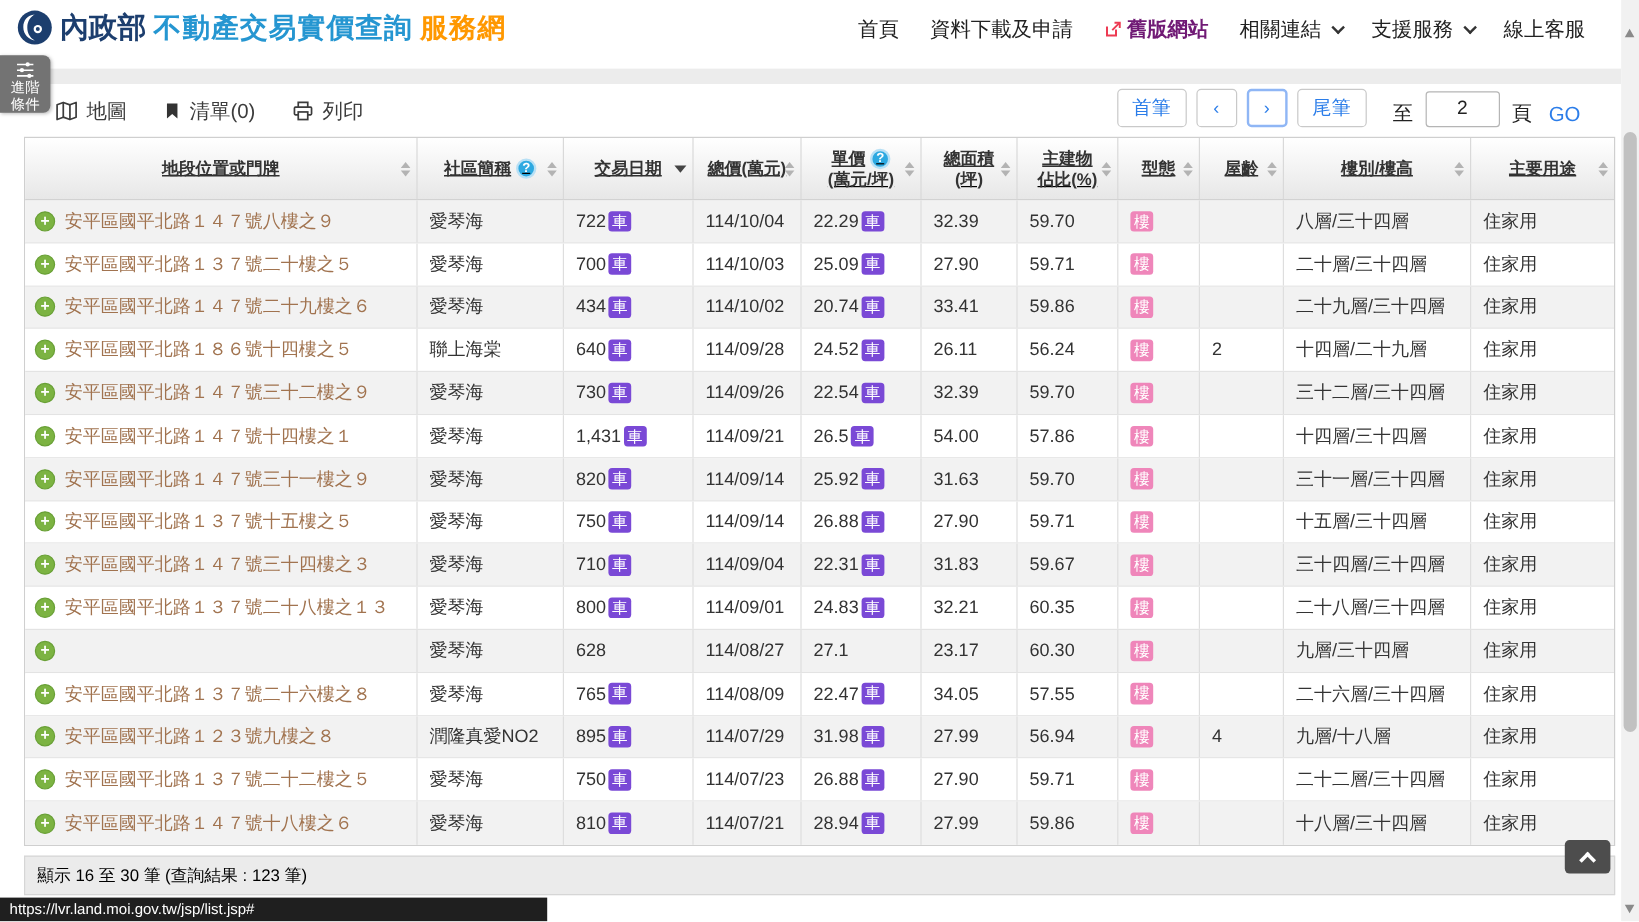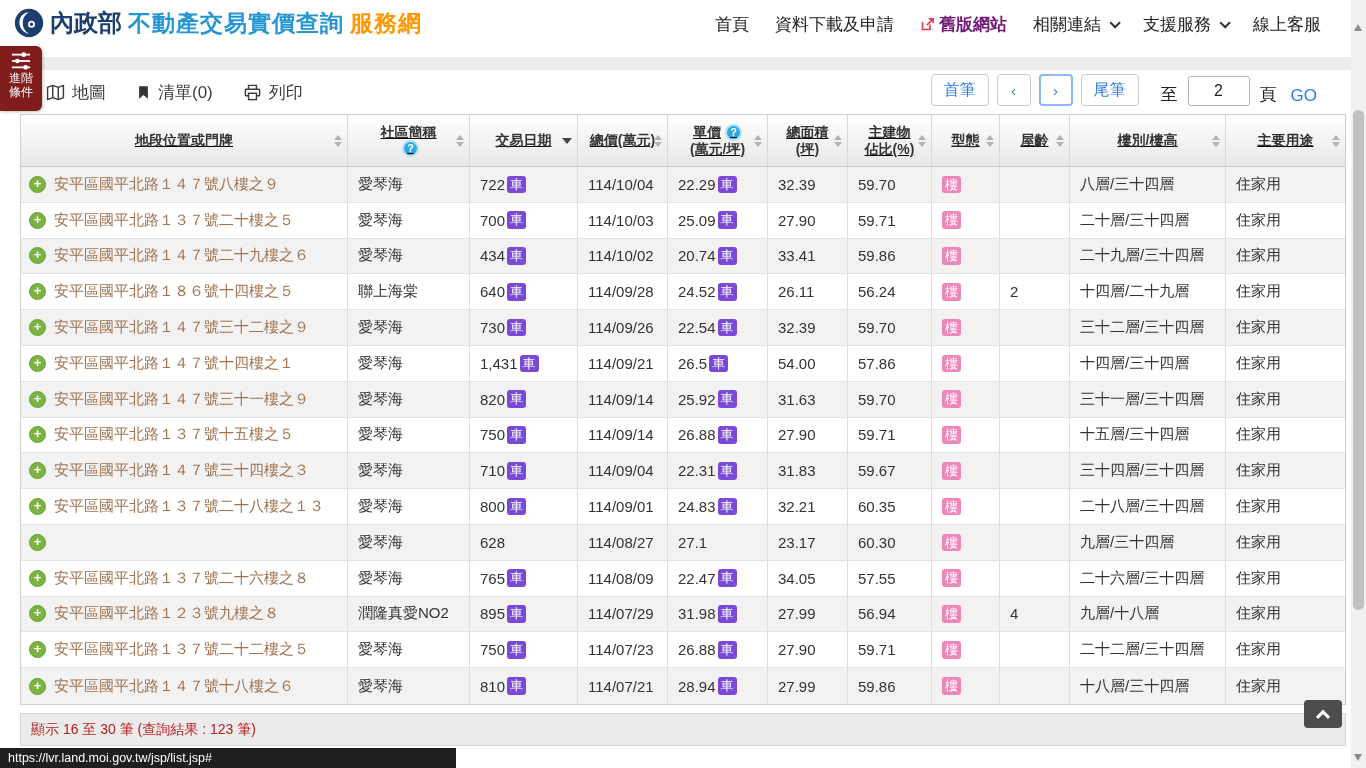--- a/index.html
+++ b/index.html
@@ -37,21 +37,21 @@
   .pg-btn { height:32px; background:#fff; border:1px solid #c9c9c9; border-radius:4px; color:#2b7de9; font-size:16px; display:flex; align-items:center; justify-content:center; cursor:pointer; margin-left:8px; }
   .pg-btn.word { width:58px; }
   .pg-btn.arrow { width:34px; font-size:15px; }
   .pg-btn.focused { border:2px solid #8fb6f5; }
   .pg-label { font-size:17px; color:#222; margin-left:22px; }
   .pg-label.suffix { margin-left:10px; }
   .pg-input { width:62px; height:30px; border:1px solid #b5b5b5; border-radius:3px; text-align:center; font-size:16px; color:#222; margin-left:10px; font-family:inherit; }
   .pg-go { font-size:17px; color:#2b7de9; margin-left:14px; background:none; border:none; cursor:pointer; font-family:inherit; }
 
   
-  .adv-tab { position:absolute; left:0; top:46px; width:42px; height:65px; background:#7f1d1d; border-radius:0 6px 6px 0; z-index:40; color:#fff; display:flex; flex-direction:column; align-items:center; padding-top:5px; cursor:pointer; box-shadow:1px 1px 3px rgba(0,0,0,.25); }
+  .adv-tab { position:absolute; left:0; top:46px; width:42px; height:48px; background:#737373; border-radius:0 6px 6px 0; z-index:40; color:#fff; display:flex; flex-direction:column; align-items:center; padding-top:5px; cursor:pointer; box-shadow:1px 1px 3px rgba(0,0,0,.25); }
   .adv-tab .txt { font-size:12px; line-height:14px; text-align:center; }
 
   
   .table-wrap { position:absolute; left:20px; top:114px; width:1326px; border:1px solid #cfcfcf; background:#fff; }
   .grid-cols { display:grid; grid-template-columns:327px 122px 108px 90px 100px 80px 84px 68px 70px 156px minmax(0,1fr); }
   .thead { height:52px; background:linear-gradient(#ffffff,#e7e7e7); border-bottom:1px solid #c9c9c9;text-decoration:underline; }
   .th { position:relative; display:flex; align-items:center; justify-content:center; border-right:1px solid #d9d9d9; font-size:14px; font-weight:bold; color:#333; text-align:center; line-height:1.2; cursor:pointer; }
   .th:last-child { border-right:none; }
   .th .lbl { display:flex; flex-direction:column; align-items:center; }
   .sort { position:absolute; right:5px; top:50%; transform:translateY(-50%); display:flex; flex-direction:column; gap:2px; }
@@ -64,21 +64,21 @@
   .row.odd { background:#f2f2f2; }
   .row:last-child { border-bottom:none; }
   .cell { display:flex; align-items:center; border-right:1px solid #dedede; padding-left:10px; font-size:15px; color:#333; overflow:hidden; white-space:nowrap; }
   .cell:last-child { border-right:none; }
   .cell.addr { padding-left:8px; gap:8px; color:#a1734f; }
   .plus-ic { min-width:17px; width:17px; height:17px; border-radius:50%; background:#7cb342; border:1px solid #69a036; color:#fff; font-size:13px; font-weight:bold; line-height:14px; text-align:center; cursor:pointer; }
   .badge-car { display:inline-block; background:#7a49d6; color:#fff; font-size:13px; padding:1px 3px; border-radius:3px; margin-left:2px; line-height:1.2; }
   .badge-bld { display:inline-block; background:#ef86ba; color:#fff; font-size:13px; padding:1px 3px; border-radius:3px; line-height:1.2; }
 
   
-  .summary { position:absolute; left:20px; top:713px; width:1326px; height:33px; background:#ebebeb; border:1px solid #d6d6d6; display:flex; align-items:center; padding-left:10px; font-size:14px; color:#b91c1c; }
+  .summary { position:absolute; left:20px; top:713px; width:1326px; height:33px; background:#ebebeb; border:1px solid #d6d6d6; display:flex; align-items:center; padding-left:10px; font-size:14px; color:#000000; }
 
   
   .scroll-top { position:absolute; left:1304px; top:700px; width:38px; height:28px; background:#4d4d4d; border-radius:4px; cursor:pointer; display:flex; align-items:center; justify-content:center; z-index:50; }
   .chev-up { width:10px; height:10px; border-left:3px solid #fff; border-top:3px solid #fff; transform:rotate(45deg) translate(2px,2px); }
 
   
   .status-url { position:absolute; left:0; top:748px; width:456px; height:20px; background:#1f1f1f; color:#fff; font-size:12.5px; display:flex; align-items:center; padding-left:8px; z-index:60; }
 
   
   .sb-track { position:absolute; right:0; top:0; width:15px; height:768px; background:#f1f1f1; z-index:70; }
@@ -196,21 +196,21 @@
           <span class="lbl">
             <span>地段位置或門牌</span>
           </span>
           <span class="sort">
             <span class="up"></span>
             <span class="down"></span>
           </span>
         </div>
         <div class="th">
           <span class="lbl">
-            <span style="display: flex; align-items: center; flex-direction: column;">
+            <span style="display: flex; align-items: center;">
               <span>社區簡稱</span>
               <span class="help-ic">?</span>
             </span>
           </span>
           <span class="sort">
             <span class="up"></span>
             <span class="down"></span>
           </span>
         </div>
         <div class="th">

